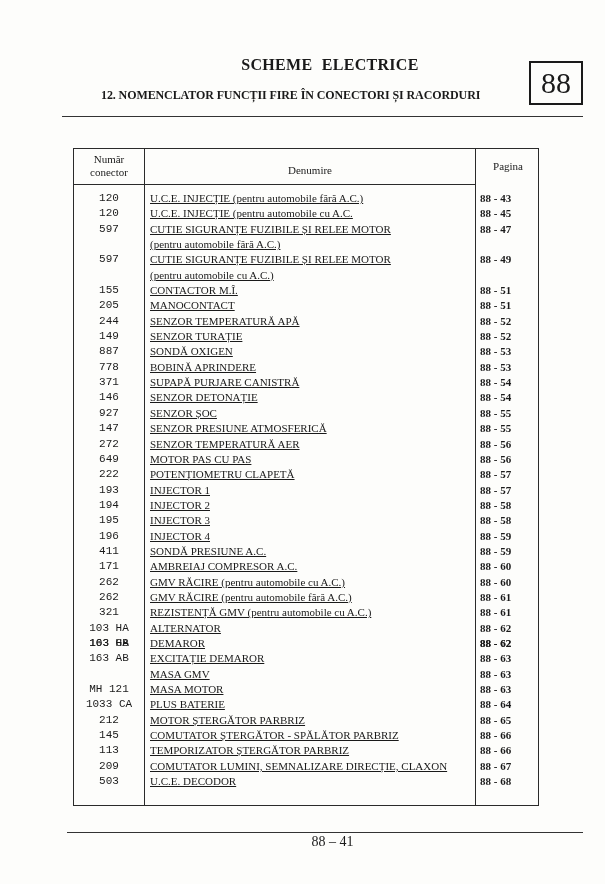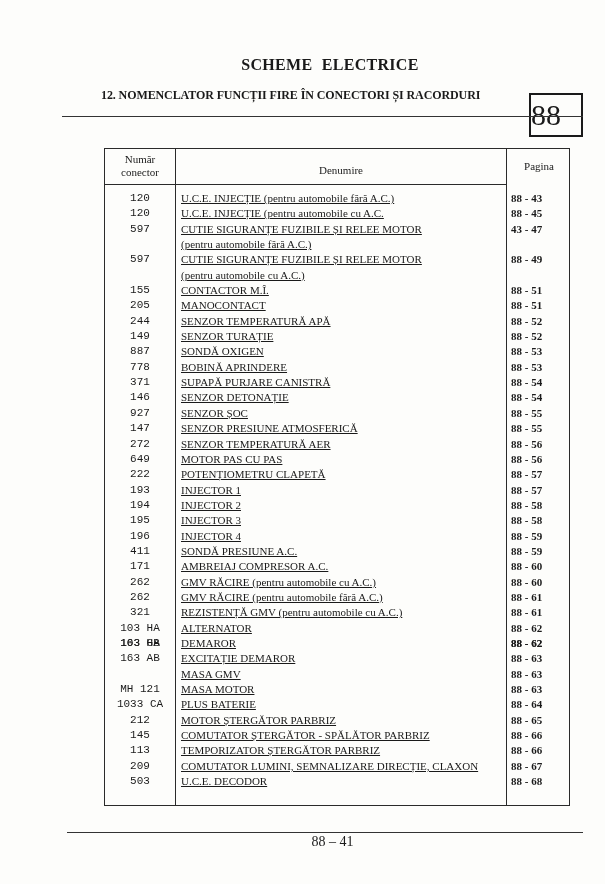--- a/index.html
+++ b/index.html
@@ -9,25 +9,25 @@
   }
   .title {
     position: absolute; left: 0; width: 660px; top: 56px; text-align: center;
     font-weight: bold; font-size: 16px; letter-spacing: 0.3px; word-spacing: 5px;
   }
   .subtitle {
     position: absolute; left: 101px; top: 88px; font-weight: bold; font-size: 12px; letter-spacing: -0.1px;
   }
   .chapter-box {
     position: absolute; left: 529px; top: 61px; width: 50px; height: 40px;
-    border: 2px solid #1a1a1a; font-size: 30px; line-height: 40px; margin-top: 32px;
+    border: 2px solid #1a1a1a; text-align: center; font-size: 30px; line-height: 40px;
   }
   .top-rule { position: absolute; left: 62px; top: 116px; width: 521px; height: 1px; background: #333; }
   .table {
-    position: absolute; left: 104px; top: 148px; width: 466px; height: 658px;
+    position: absolute; left: 73px; top: 148px; width: 466px; height: 658px;
     border: 1px solid #2a2a2a; box-sizing: border-box;
   }
   .vline { position: absolute; top: 0; bottom: 0; width: 1px; background: #2a2a2a; }
   .v1 { left: 70px; } .v2 { left: 401px; }
   .hline { position: absolute; left: 0; top: 35px; width: 401px; height: 1px; background: #2a2a2a; }
   .hdr { position: absolute; font-size: 11px; text-align: center; line-height: 13px; }
   .hdr-num { left: 0; width: 70px; top: 4px; }
   .hdr-den { left: 71px; width: 330px; top: 15px; }
   .hdr-pag { left: 402px; width: 64px; top: 11px; }
   .rows { position: absolute; left: 0; top: 42px; width: 466px; }
@@ -70,21 +70,21 @@
           <div>U.C.E. INJECȚIE (pentru automobile cu A.C.</div>
         </div>
         <div class="pag">88 - 45</div>
       </div>
       <div class="row">
         <div class="num">597</div>
         <div class="den">
           <div>CUTIE SIGURANȚE FUZIBILE ȘI RELEE MOTOR</div>
           <div>(pentru automobile fără A.C.)</div>
         </div>
-        <div class="pag">43 - 47</div>
+        <div class="pag">88 - 47</div>
       </div>
       <div class="row">
         <div class="num">597</div>
         <div class="den">
           <div>CUTIE SIGURANȚE FUZIBILE ȘI RELEE MOTOR</div>
           <div>(pentru automobile cu A.C.)</div>
         </div>
         <div class="pag">88 - 49</div>
       </div>
       <div class="row">

